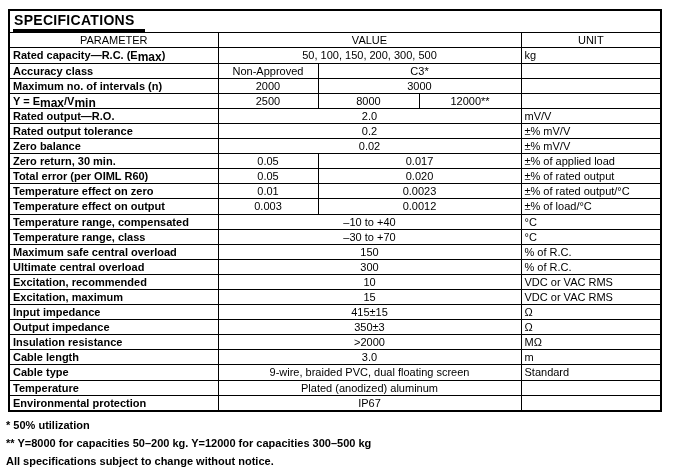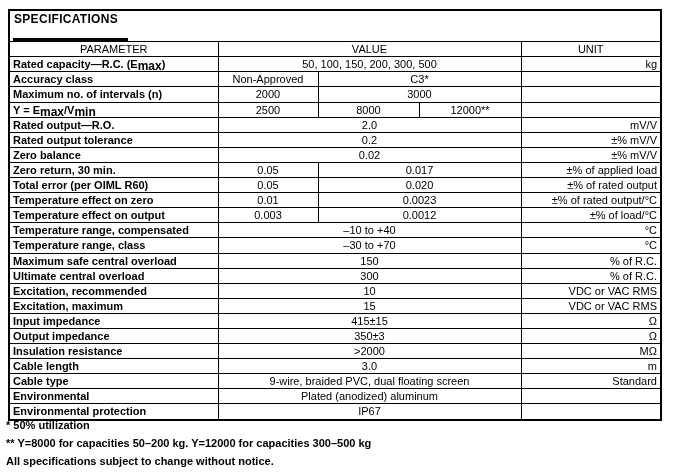--- a/index.html
+++ b/index.html
@@ -29,34 +29,34 @@
     overflow: hidden;
     white-space: nowrap;
   }
   tr.title-row td {
     height: 18px;
     padding: 2px 0 0 3px;
     border-bottom: 1.5px solid #000000;
   }
   .title-text {
     display: inline-block;
-    font-size: 12px;
+    font-size: 14px;
     font-weight: bold;
     letter-spacing: 0.3px;
     border-bottom: 3.5px solid #000000;
-    padding: 0 10px 12px 1px;
+    padding: 0 10px 1px 1px;
   }
   tr.header-row th {
     font-weight: normal;
     text-align: center;
     height: 15px;
   }
   td.param  { font-weight: bold; text-align: left; }
   td.value  { text-align: center; }
-  td.unit   { text-align: right; }
+  td.unit   { text-align: left; }
   td sub {
     font-size: 12px;
     line-height: 0;
     vertical-align: -2px;
   }
   .footnotes {
     position: absolute;
     left: 6px; top: 419px;
     font-size: 11px;
     font-weight: bold;
@@ -201,21 +201,21 @@
           <td class="param">Cable length</td>
           <td class="value" colspan="3">3.0</td>
           <td class="unit">m</td>
         </tr>
         <tr>
           <td class="param">Cable type</td>
           <td class="value" colspan="3">9-wire, braided PVC, dual floating screen</td>
           <td class="unit">Standard</td>
         </tr>
         <tr>
-          <td class="param">Environmental</td>
+          <td class="param">Temperature</td>
           <td class="value" colspan="3">Plated (anodized) aluminum</td>
           <td class="unit"></td>
         </tr>
         <tr>
           <td class="param">Environmental protection</td>
           <td class="value" colspan="3">IP67</td>
           <td class="unit"></td>
         </tr>
       </tbody>
   </table>

